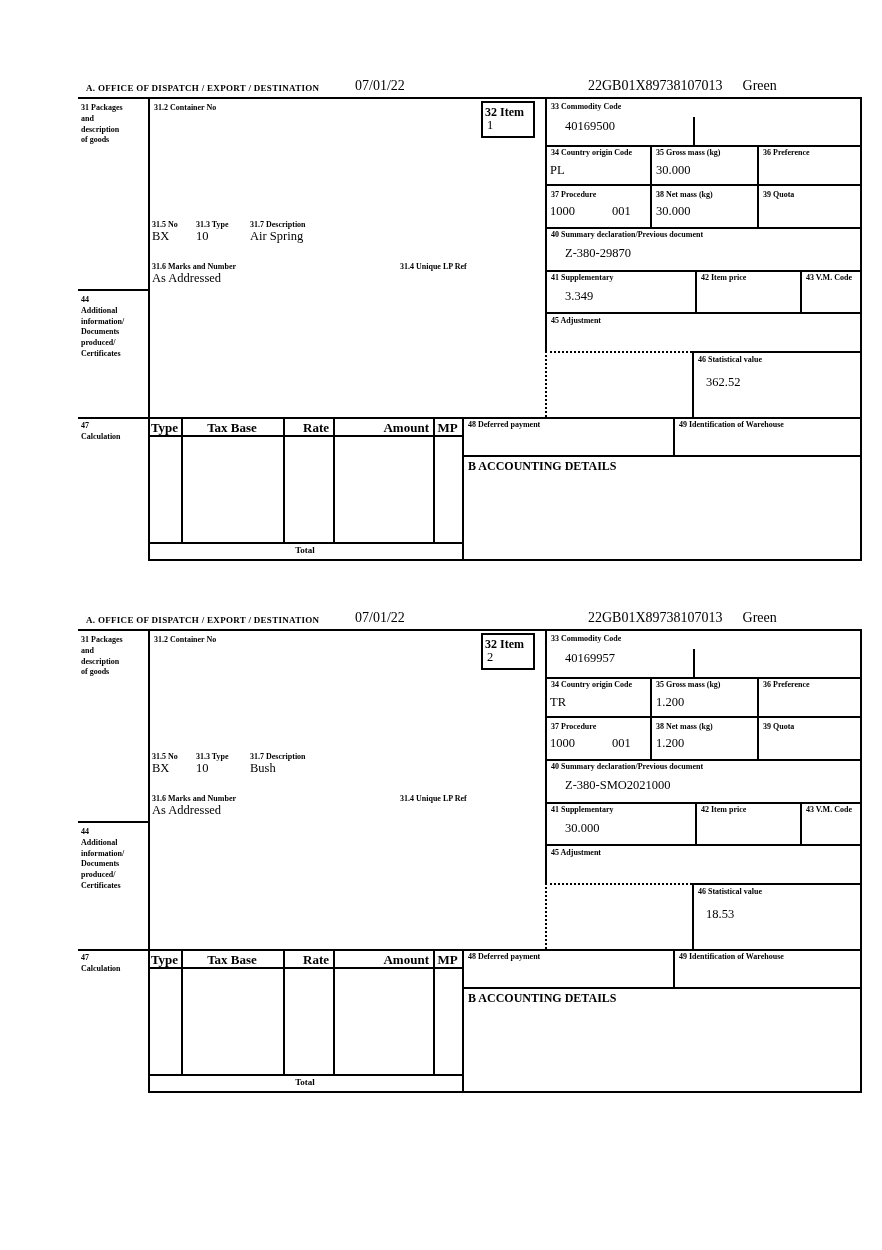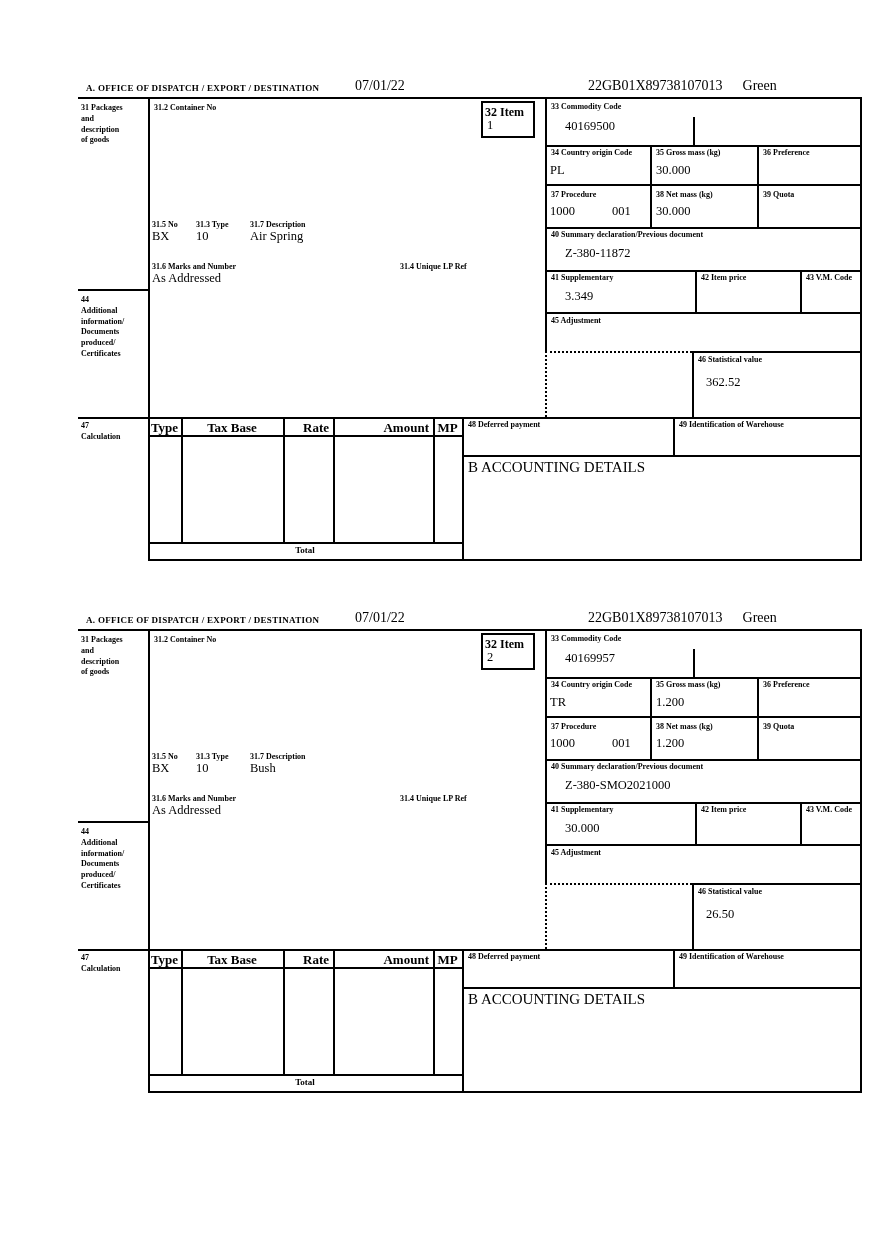--- a/index.html
+++ b/index.html
@@ -16,21 +16,21 @@
   .pre{white-space:pre-line;}
   .val{position:absolute;font-size:12.5px;line-height:1.1;white-space:nowrap;}
   .hl{position:absolute;height:2px;background:#000;}
   .vl{position:absolute;width:2px;background:#000;}
   .dh{position:absolute;height:0;border-top:2px dotted #000;}
   .dv{position:absolute;width:0;border-left:2px dotted #000;}
   .box32{position:absolute;left:403px;top:2px;width:50px;height:33px;border:2px solid #000;}
   .box32 .lbl{position:static;display:block;padding:1px 0 0 2px;font-size:12px;}
   .box32 .val{position:static;display:block;margin:-1px 0 0 4px;font-size:12.5px;}
   .ch{position:absolute;top:321px;font-size:13px;font-weight:bold;}
-  .acct{position:absolute;font-size:15px;font-weight:normal;text-align:right;}
+  .acct{position:absolute;font-size:12px;font-weight:bold;text-align:right;}
   .total{position:absolute;left:70px;top:446px;width:314px;text-align:center;font-size:9px;font-weight:bold;}
 </style>
 </head>
 <body>
 
 <div id="page">
 
     <div class="form" style="top: 80px;">
       <div class="hdr">
         <span class="office">A.  OFFICE OF DISPATCH / EXPORT / DESTINATION</span>
@@ -96,21 +96,21 @@
         <div class="lbl" style="left:578px;top:49px;">35 Gross mass (kg)</div>
         <div class="val" style="left:578px;top:65px;">30.000</div>
         <div class="lbl" style="left:685px;top:49px;">36 Preference</div>
         <div class="lbl" style="left:473px;top:91px;">37 Procedure</div>
         <div class="val" style="left:472px;top:106px;">1000</div>
         <div class="val" style="left:534px;top:106px;">001</div>
         <div class="lbl" style="left:578px;top:91px;">38 Net mass (kg)</div>
         <div class="val" style="left:578px;top:106px;">30.000</div>
         <div class="lbl" style="left:685px;top:91px;">39 Quota</div>
         <div class="lbl" style="left:473px;top:131px;">40 Summary declaration/Previous document</div>
-        <div class="val" style="left:487px;top:148px;">Z-380-11872</div>
+        <div class="val" style="left:487px;top:148px;">Z-380-29870</div>
         <div class="lbl" style="left:473px;top:174px;">41 Supplementary</div>
         <div class="val" style="left:487px;top:191px;">3.349</div>
         <div class="lbl" style="left:623px;top:174px;">42 Item price</div>
         <div class="lbl" style="left:728px;top:174px;">43 V.M. Code</div>
         <div class="lbl" style="left:473px;top:217px;">45 Adjustment</div>
         <div class="lbl" style="left:620px;top:256px;">46 Statistical value</div>
         <div class="val" style="left:628px;top:277px;">362.52</div>
 
         <div class="hl" style="left:0;top:318px;width:784px;"></div>
         <div class="vl" style="left:103px;top:318px;height:125px;"></div>
@@ -209,21 +209,21 @@
         <div class="val" style="left:578px;top:106px;">1.200</div>
         <div class="lbl" style="left:685px;top:91px;">39 Quota</div>
         <div class="lbl" style="left:473px;top:131px;">40 Summary declaration/Previous document</div>
         <div class="val" style="left:487px;top:148px;text-align:center;">Z-380-SMO2021000</div>
         <div class="lbl" style="left:473px;top:174px;">41 Supplementary</div>
         <div class="val" style="left:487px;top:191px;">30.000</div>
         <div class="lbl" style="left:623px;top:174px;">42 Item price</div>
         <div class="lbl" style="left:728px;top:174px;">43 V.M. Code</div>
         <div class="lbl" style="left:473px;top:217px;">45 Adjustment</div>
         <div class="lbl" style="left:620px;top:256px;">46 Statistical value</div>
-        <div class="val" style="left:628px;top:277px;">26.50</div>
+        <div class="val" style="left:628px;top:277px;">18.53</div>
 
         <div class="hl" style="left:0;top:318px;width:784px;"></div>
         <div class="vl" style="left:103px;top:318px;height:125px;"></div>
         <div class="vl" style="left:205px;top:318px;height:125px;"></div>
         <div class="vl" style="left:255px;top:318px;height:125px;"></div>
         <div class="vl" style="left:355px;top:318px;height:125px;"></div>
         <div class="vl" style="left:384px;top:318px;height:142px;"></div>
         <div class="hl" style="left:70px;top:336px;width:316px;"></div>
         <div class="hl" style="left:70px;top:443px;width:316px;"></div>
         <div class="hl" style="left:70px;top:460px;width:714px;"></div>

